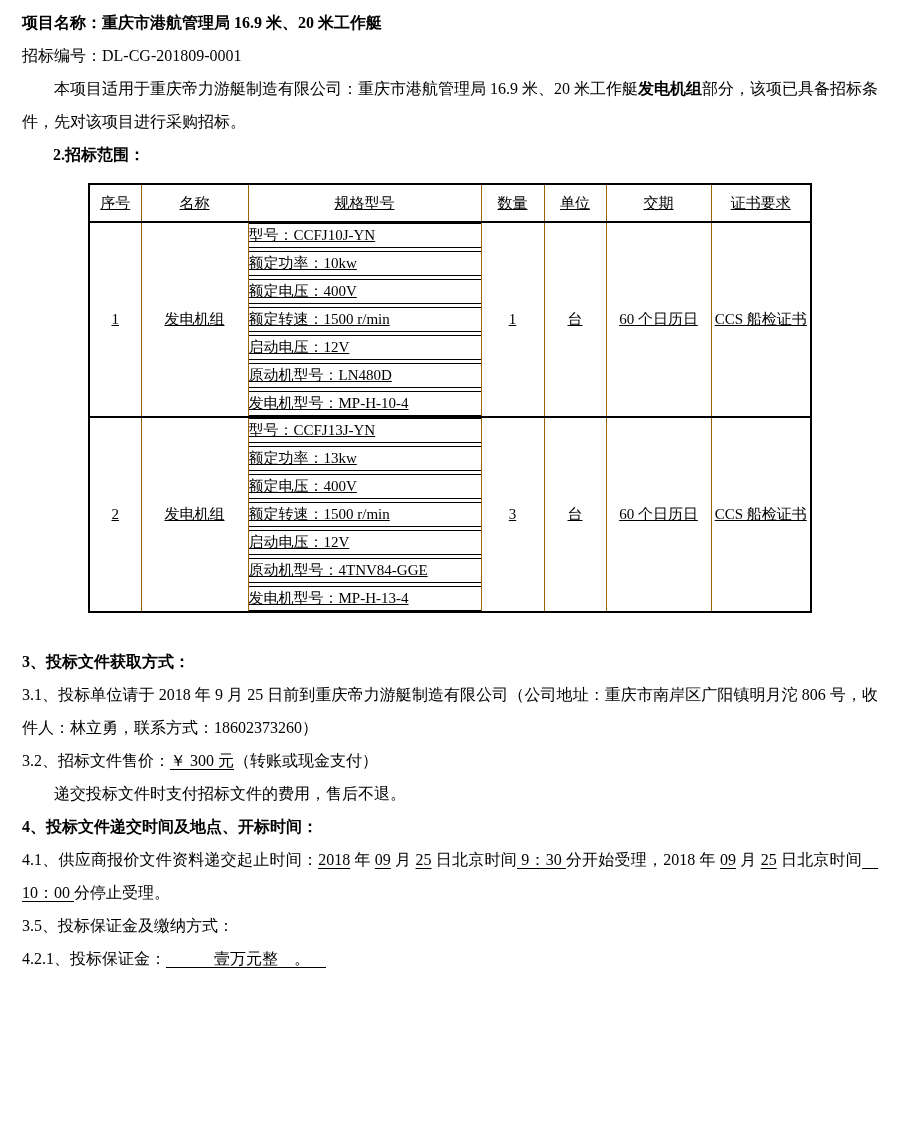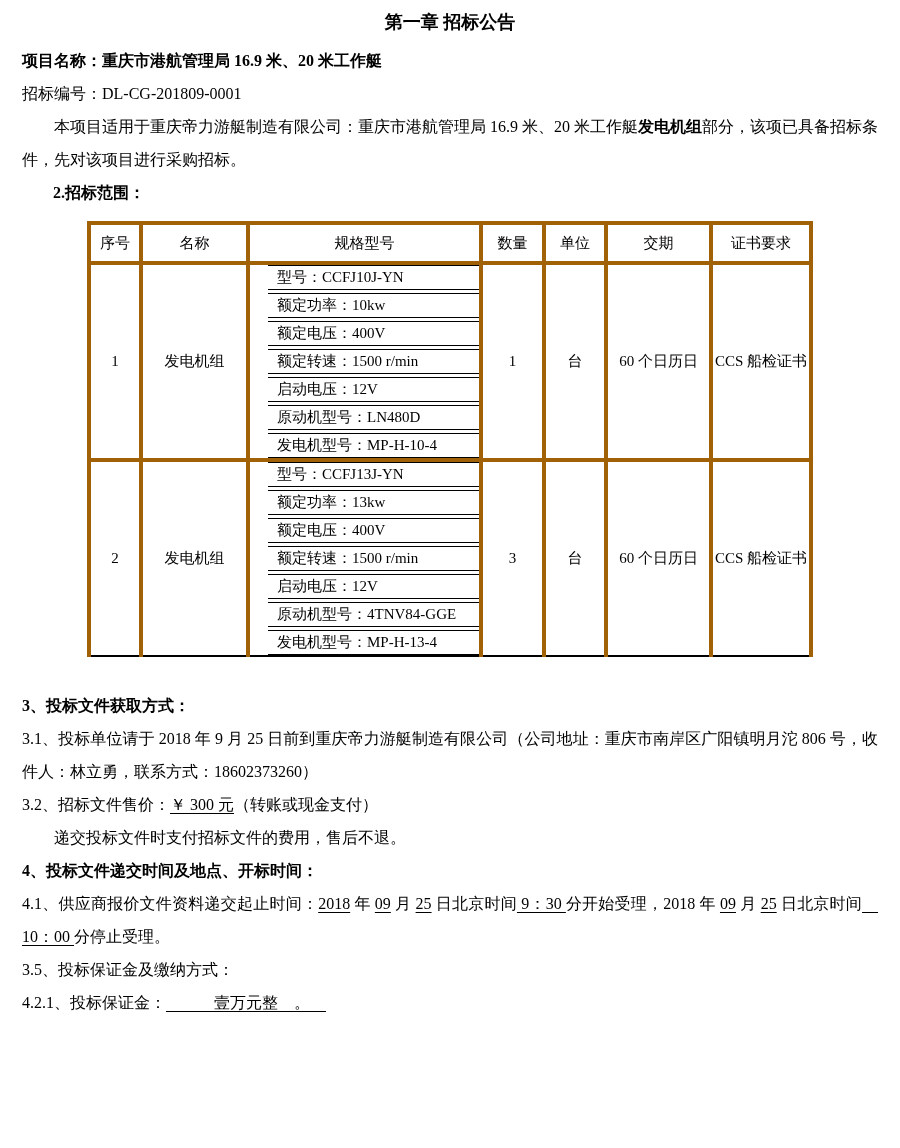--- a/index.html
+++ b/index.html
@@ -30,58 +30,56 @@
   .ul { text-decoration: underline; text-underline-offset: 3px; }
 
   table.scope {
     border-collapse: collapse;
     table-layout: fixed;
     width: 722px;
     margin: 12px auto 0 auto;
     border: 2px solid #000;
   }
   table.scope th, table.scope td {
-    border: 4px solid #a16207;
+    border: 1px solid #a16207;
     font-weight: normal;
     font-size: 15px;
     text-align: center;
     vertical-align: middle;
     padding: 0;
+    text-decoration: underline;
   }
   table.scope th {
     height: 36px;
     border-bottom: 2px solid #000;
   }
   tr.item-row > td { border-bottom: 2px solid #000; }
   td.spec-cell { padding: 3px 0; }
   .spec-stack {
     display: flex;
     flex-direction: column;
     gap: 3px;
     justify-content: center;
   }
   .spec-line {
     border-top: 1px solid #000;
     border-bottom: 1px solid #000;
     height: 23px;
     line-height: 23px;
     text-align: left;
-    padding-left: 9px;
     white-space: nowrap;
     overflow: hidden;
-    margin-left: 18px;
   }
   .sec3-head { margin-top: 32px; }
 </style>
 </head>
 <body>
 
 <div class="doc">
 
-  <p class="title">第一章 招标公告</p>
 
   <p class="bold"><span>项目名称：</span><span>重庆市港航管理局 16.9 米、20 米工作艇</span></p>
 
   <p><span>招标编号：</span><span>DL-CG-201809-0001</span></p>
 
 
   <p class="ind2"><span>本项目适用于重庆帝力游艇制造有限公司：重庆市港航管理局 16.9 米、20 米工作艇</span><span class="bold">发电机组</span><span>部分，该项已具备招标条件，先对该项目进行采购招标。</span></p>
 
   <p class="bold h-ind">2.招标范围：</p>
 

